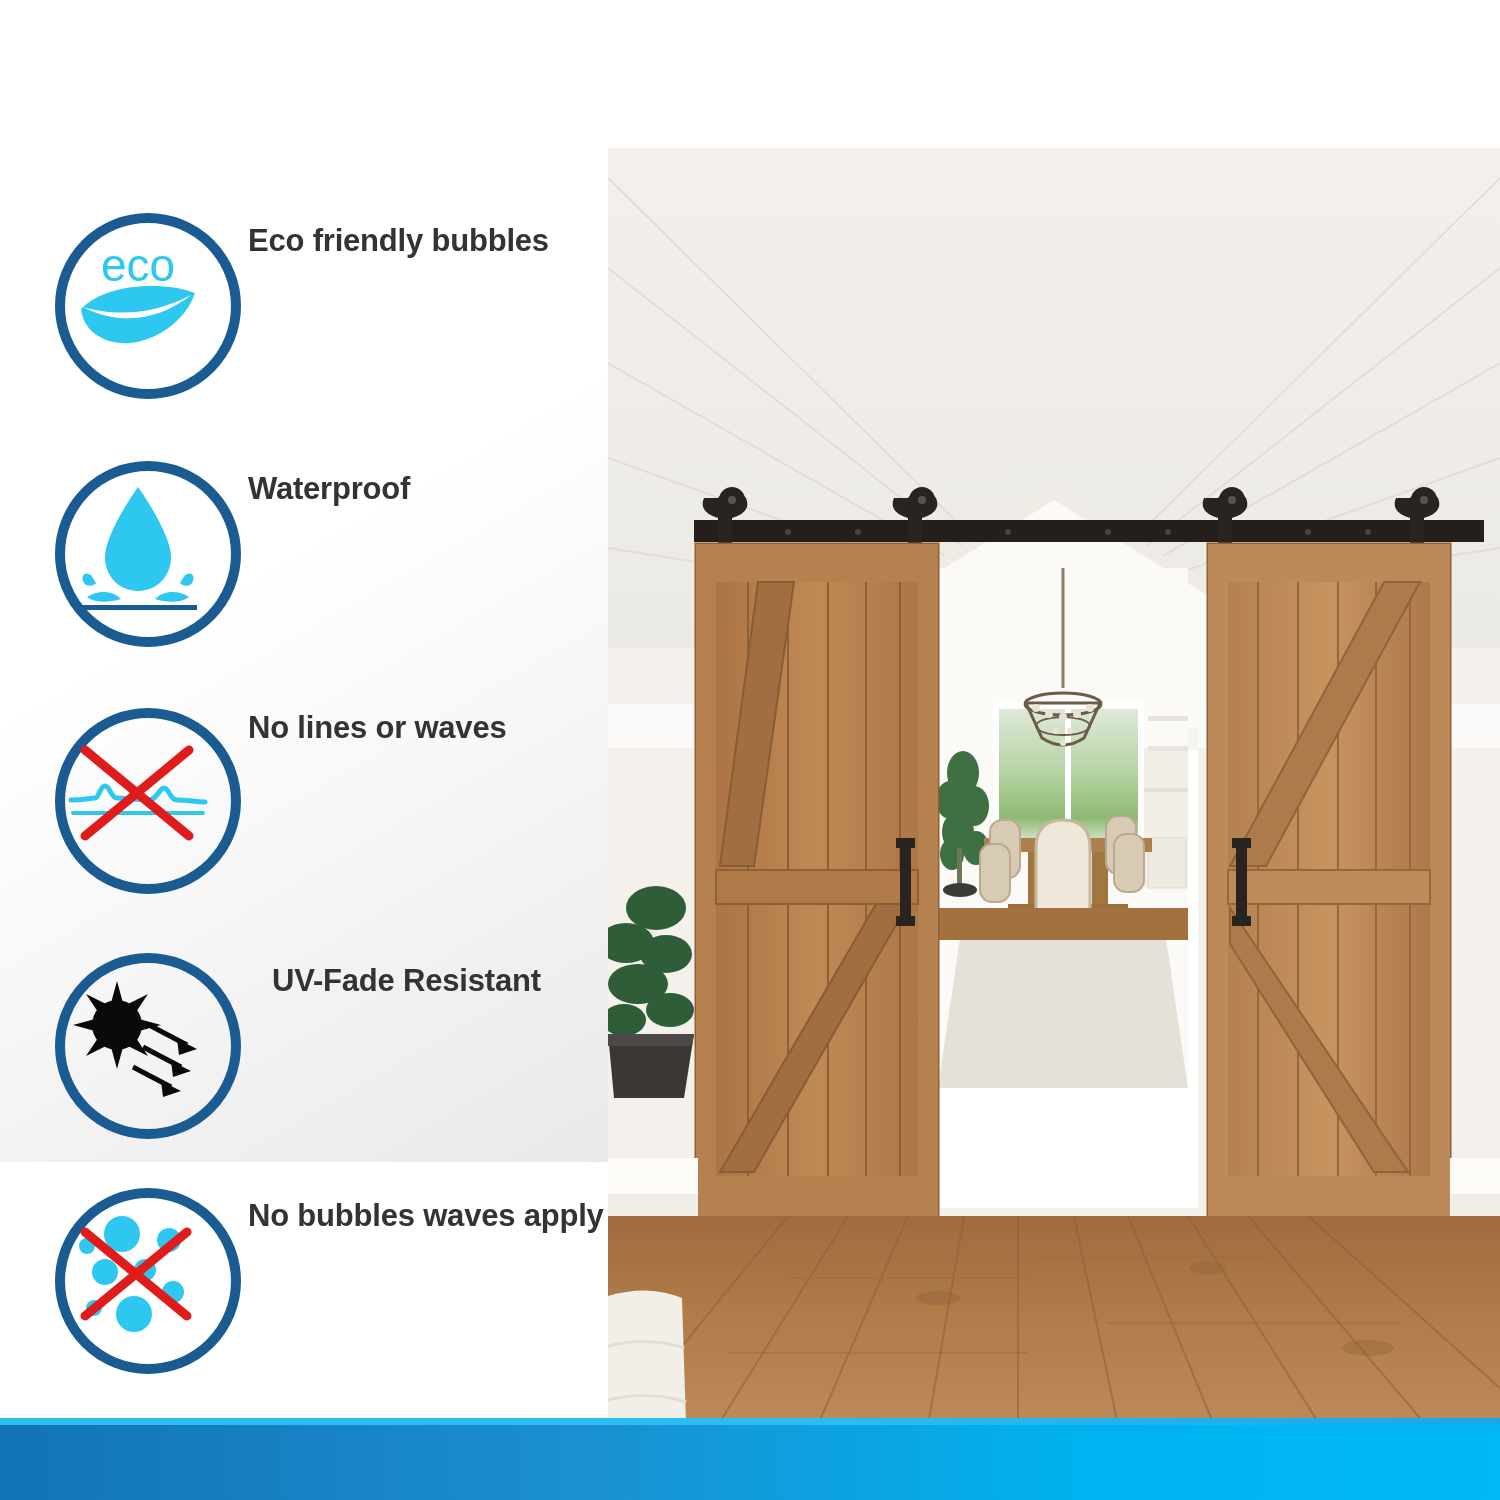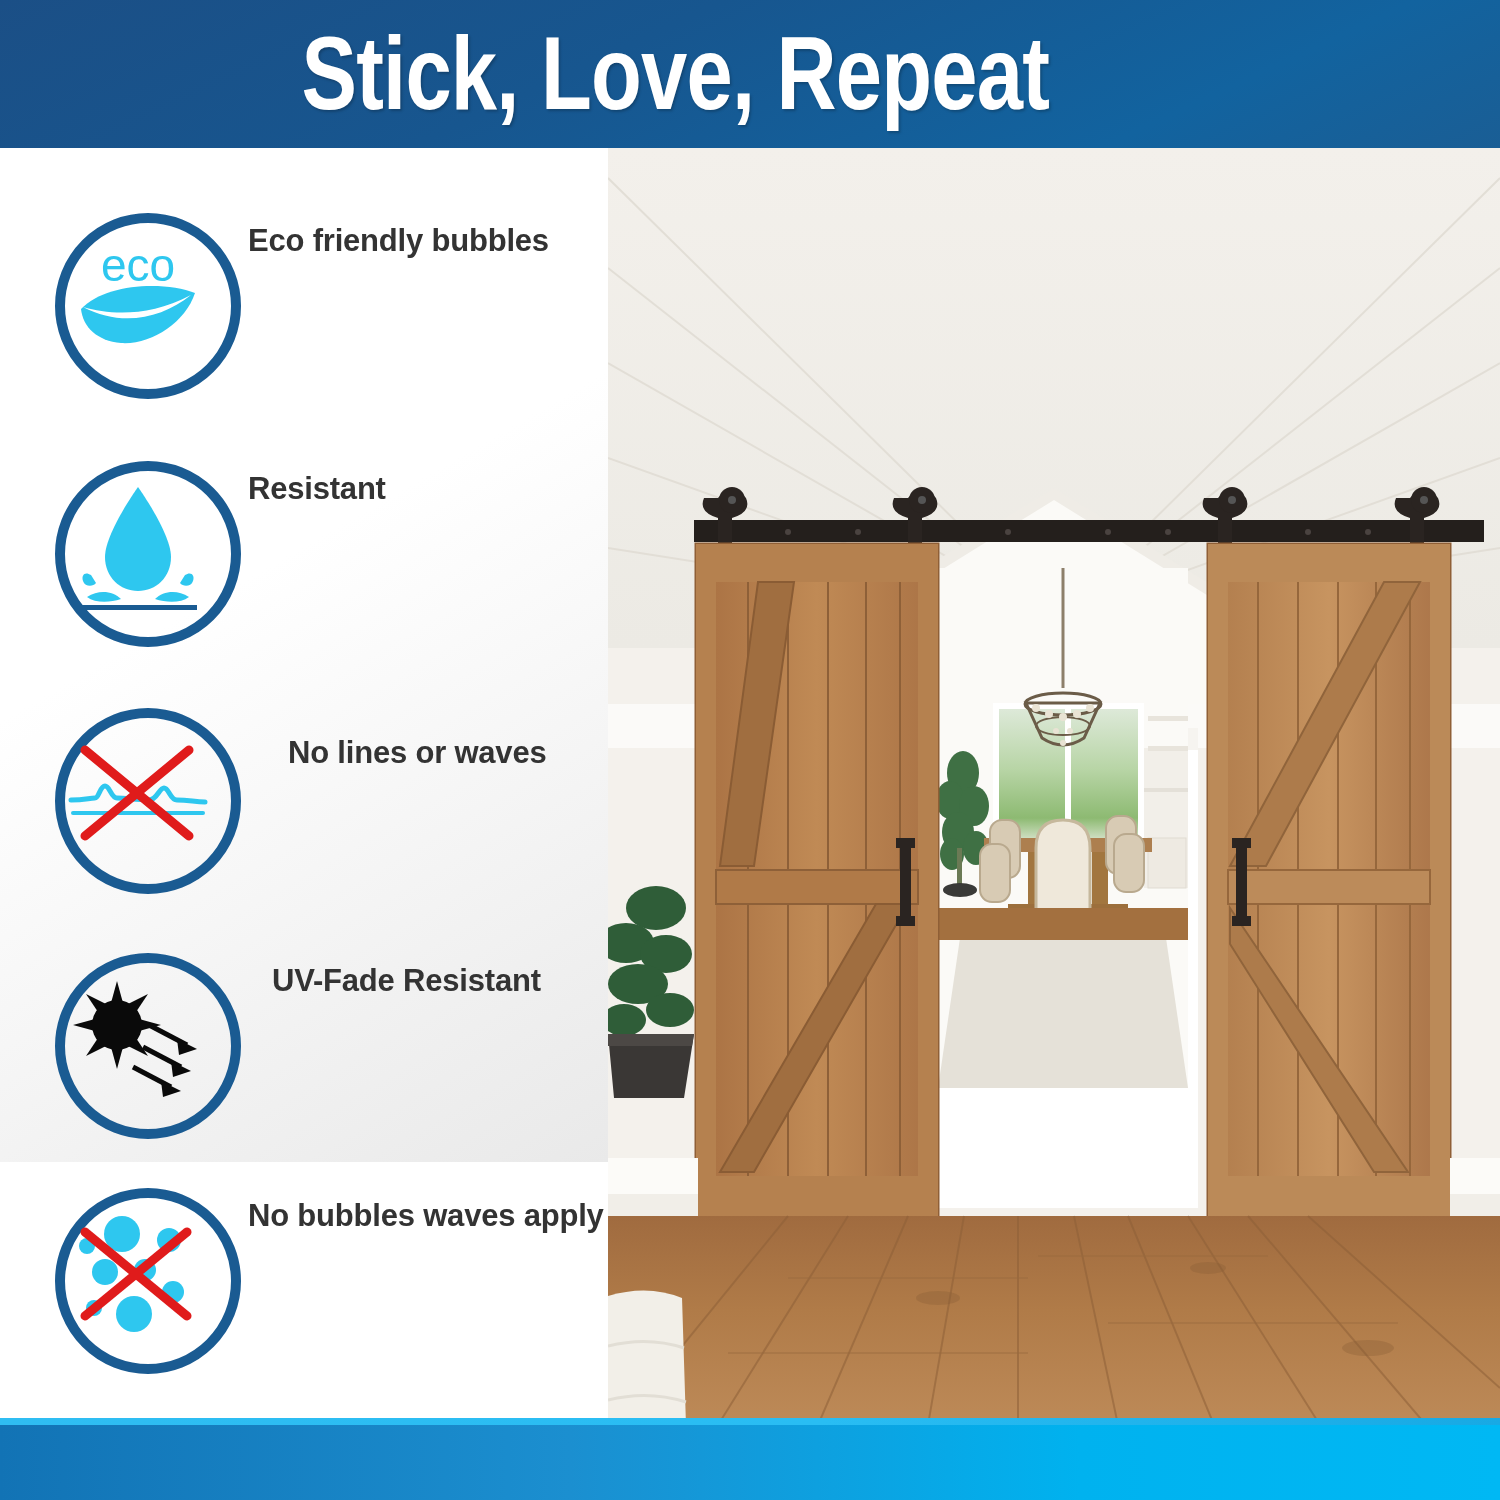--- a/index.html
+++ b/index.html
@@ -22,43 +22,40 @@
   .left-panel{position:absolute;left:0;top:148px;width:608px;height:1014px;
               background:linear-gradient(150deg,#ffffff 0%,#ffffff 42%,#f6f6f6 66%,#e9e9e9 100%);}
   .feature{position:absolute;left:0;width:608px;display:block;}
   .feature .circle{position:absolute;left:55px;width:166px;height:166px;border-radius:50%;
                    border:10px solid #1a5b92;background:transparent;box-sizing:content-box;}
   .feature .label{position:absolute;left:248px;font-size:31px;font-weight:bold;color:#333333;
                   white-space:nowrap;letter-spacing:-.2px;}
 
   .f1{top:65px;} .f2{top:313px;} .f3{top:560px;} .f4{top:805px;} .f5{top:1040px;}
   .f1 .circle,.f2 .circle,.f3 .circle,.f4 .circle,.f5 .circle{top:0;}
-  .f1 .label{top:10px;} .f2 .label{top:10px;} .f3 .label{top:27px;margin-left:40px;}
+  .f1 .label{top:10px;} .f2 .label{top:10px;} .f3 .label{top:2px;}
   .f4 .label{top:10px;left:272px;} .f5 .label{top:10px;}
 
   .icon-svg{position:absolute;left:65px;top:10px;width:146px;height:146px;}
 
   
   .photo{position:absolute;left:608px;top:148px;width:892px;height:1277px;overflow:hidden;
          background:#f3efe9;}
 
   
   .footer{position:absolute;left:0;top:1425px;width:1500px;height:75px;
           background:linear-gradient(90deg,#1273b5 0%,#1b8fd0 38%,#00b2ef 72%,#00b8f4 100%);}
   .footer-strip{position:absolute;left:0;top:1418px;width:1500px;height:9px;
                 background:linear-gradient(90deg,#2fbdf2 0%,#29bdf3 55%,#18a9e4 100%);}
 </style>
 </head>
 <body>
 
 <div class="canvas">
 
-  <div class="header">
-    <div class="header-title">Stick, Love, Repeat</div>
-  </div>
 
   <div class="left-panel">
 
     <div class="feature f1">
       <div class="circle"></div>
       <svg class="icon-svg" viewBox="0 0 146 146">
         <text x="73" y="58" font-family="Liberation Sans, sans-serif" font-size="46" fill="#2ec7ef" text-anchor="middle">eco</text>
         <path d="M16 86 C 40 60, 100 58, 130 70 C 120 100, 86 122, 56 120 C 32 118, 18 104, 16 86 Z" fill="#2ec7ef"></path>
         <path d="M18 84 C 46 92, 84 94, 126 72 C 96 96, 56 104, 18 84 Z" fill="#ffffff"></path>
       </svg>
@@ -68,21 +65,21 @@
     <div class="feature f2">
       <div class="circle"></div>
       <svg class="icon-svg" viewBox="0 0 146 146">
         <path d="M73 16 C 73 16, 40 62, 40 86 C 40 106, 55 120, 73 120 C 91 120, 106 106, 106 86 C 106 62, 73 16, 73 16 Z" fill="#2ec7ef"></path>
         <path d="M26 104 C 20 100, 16 104, 18 110 C 20 116, 28 116, 31 112 Z" fill="#2ec7ef"></path>
         <path d="M120 104 C 126 100, 130 104, 128 110 C 126 116, 118 116, 115 112 Z" fill="#2ec7ef"></path>
         <path d="M22 126 C 34 118, 48 120, 56 128 C 44 132, 30 132, 22 126 Z" fill="#2ec7ef"></path>
         <path d="M124 126 C 112 118, 98 120, 90 128 C 102 132, 116 132, 124 126 Z" fill="#2ec7ef"></path>
         <rect x="14" y="134" width="118" height="5" fill="#1a5b92"></rect>
       </svg>
-      <div class="label">Resistant</div>
+      <div class="label">Waterproof</div>
     </div>
 
     <div class="feature f3">
       <div class="circle"></div>
       <svg class="icon-svg" viewBox="0 0 146 146">
         <path d="M6 82 C 20 82, 24 80, 30 80 C 34 80, 35 68, 40 68 C 45 68, 46 80, 52 80
                  C 62 80, 70 82, 84 82 C 92 82, 94 70, 99 70 C 104 70, 105 82, 112 82
                  C 124 82, 130 84, 140 84" stroke="#2ec7ef" stroke-width="5" fill="none" stroke-linecap="round"></path>
         <line x1="8" y1="95" x2="138" y2="95" stroke="#2ec7ef" stroke-width="4" stroke-linecap="round"></line>
         <line x1="20" y1="32" x2="124" y2="118" stroke="#e01b1b" stroke-width="9" stroke-linecap="round"></line>

